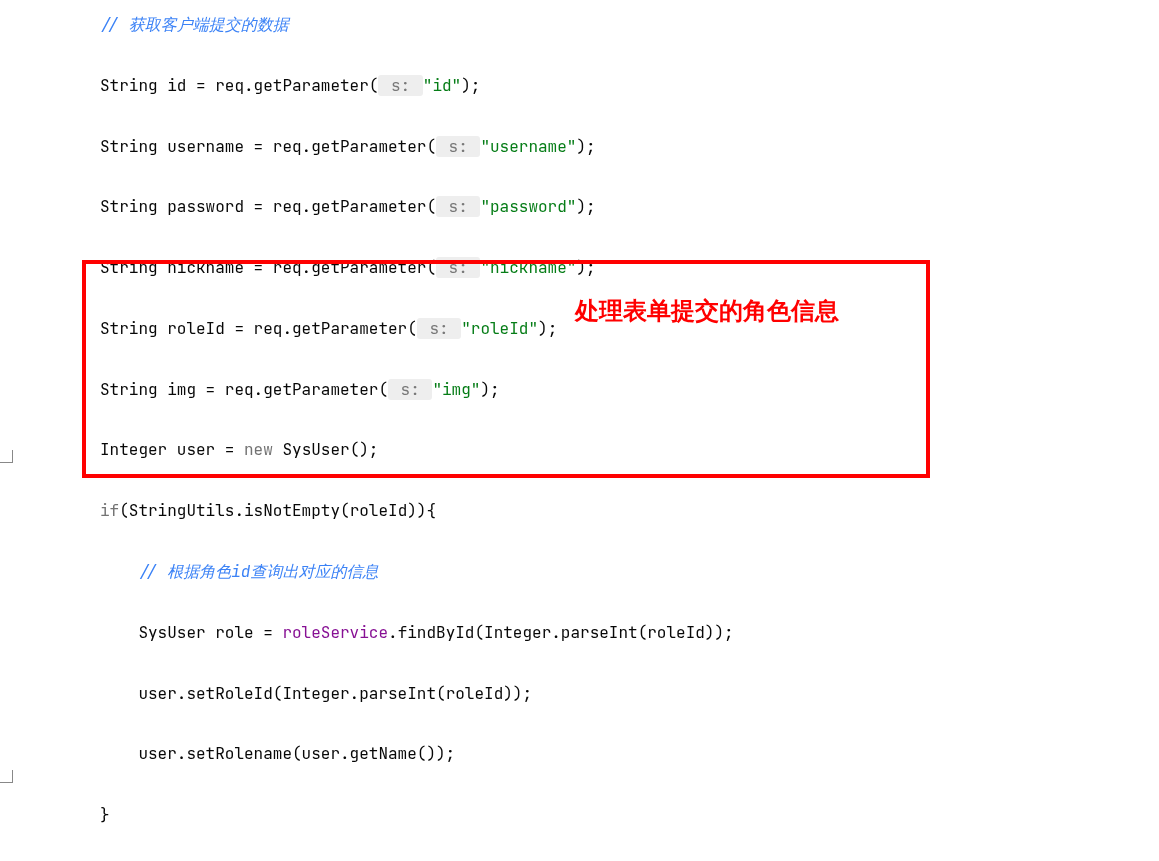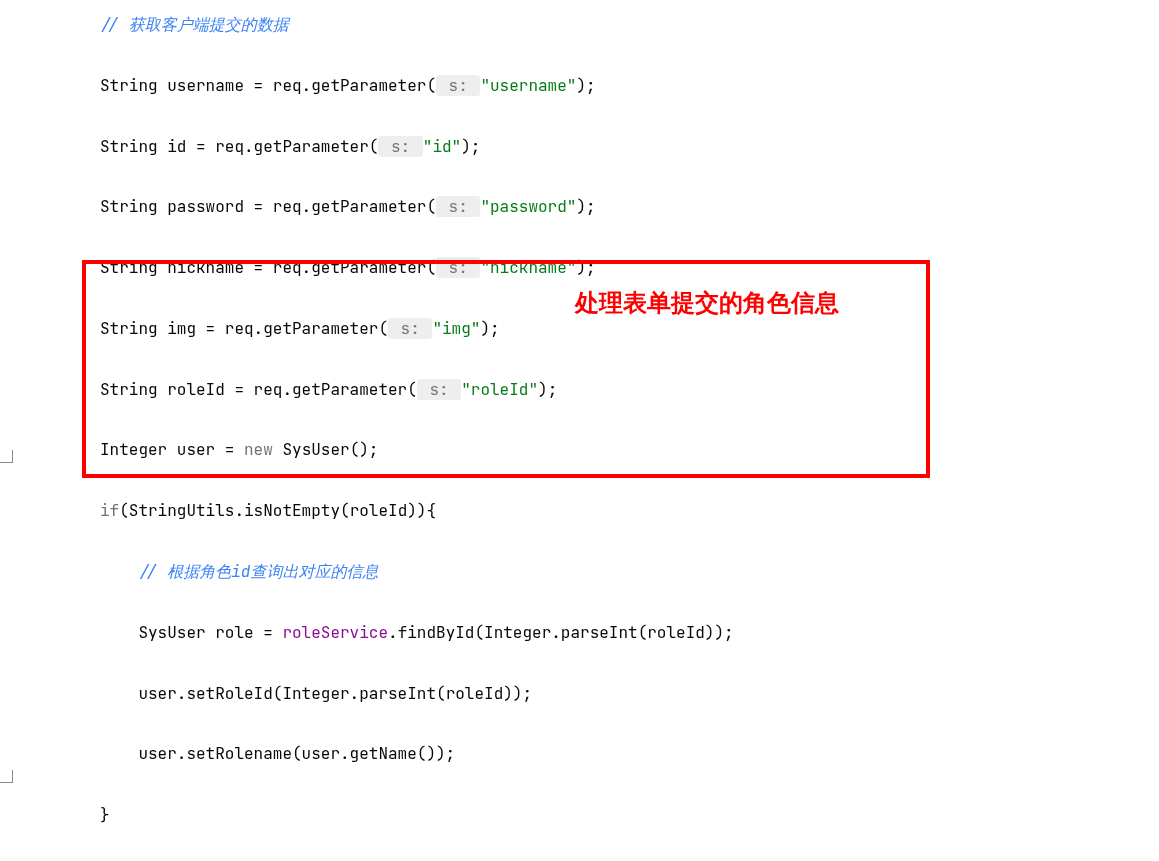--- a/index.html
+++ b/index.html
@@ -69,26 +69,26 @@
 </head>
 <body>
 
 <div class="editor">
   <div class="gutter">
     <div class="gutter-handle" style="top:450px;"></div>
     <div class="gutter-handle" style="top:770px;"></div>
   </div>
 
   <pre><span class="line"><span class="cmt">// 获取客户端提交的数据</span></span>
+<span class="line"><span>String id = req.getParameter(</span><span class="hint-bg"> s: </span><span class="str">"id"</span><span>);</span></span>
 <span class="line"><span>String username = req.getParameter(</span><span class="hint-bg"> s: </span><span class="str">"username"</span><span>);</span></span>
-<span class="line"><span>String id = req.getParameter(</span><span class="hint-bg"> s: </span><span class="str">"id"</span><span>);</span></span>
 <span class="line"><span>String password = req.getParameter(</span><span class="hint-bg"> s: </span><span class="str">"password"</span><span>);</span></span>
 <span class="line"><span>String nickname = req.getParameter(</span><span class="hint-bg"> s: </span><span class="str">"nickname"</span><span>);</span></span>
+<span class="line"><span>String roleId = req.getParameter(</span><span class="hint-bg"> s: </span><span class="str">"roleId"</span><span>);</span></span>
 <span class="line"><span>String img = req.getParameter(</span><span class="hint-bg"> s: </span><span class="str">"img"</span><span>);</span></span>
-<span class="line"><span>String roleId = req.getParameter(</span><span class="hint-bg"> s: </span><span class="str">"roleId"</span><span>);</span></span>
 <span class="line"><span>Integer user = </span><span class="kw">new</span><span> SysUser();</span></span>
 <span class="line"><span class="kw">if</span><span>(StringUtils.</span><span class="fn-i">isNotEmpty</span><span>(roleId)){</span></span>
 <span class="line">    <span class="cmt">// 根据角色id查询出对应的信息</span></span>
 <span class="line">    <span>SysUser role = </span><span class="fld">roleService</span><span>.findById(Integer.</span><span class="fn-i">parseInt</span><span>(roleId));</span></span>
 <span class="line">    <span>user.setRoleId(Integer.</span><span class="fn-i">parseInt</span><span>(roleId));</span></span>
 <span class="line">    <span>user.setRolename(user.getName());</span></span>
 <span class="line"><span>}</span></span>
 <span class="line"></span>
 
 
@@ -97,14 +97,14 @@
 
 
 
 
 
 
 
 </pre>
 
   <div class="red-box" style="left:82px; top:260px; width:840px; height:210px;"></div>
-  <div class="annotation" style="left:575px; top:280px;">处理表单提交的角色信息</div>
+  <div class="annotation" style="left:575px; top:290px;font-family:Liberation Mono, monospace;">处理表单提交的角色信息</div>
 </div>
 
 </body></html>

